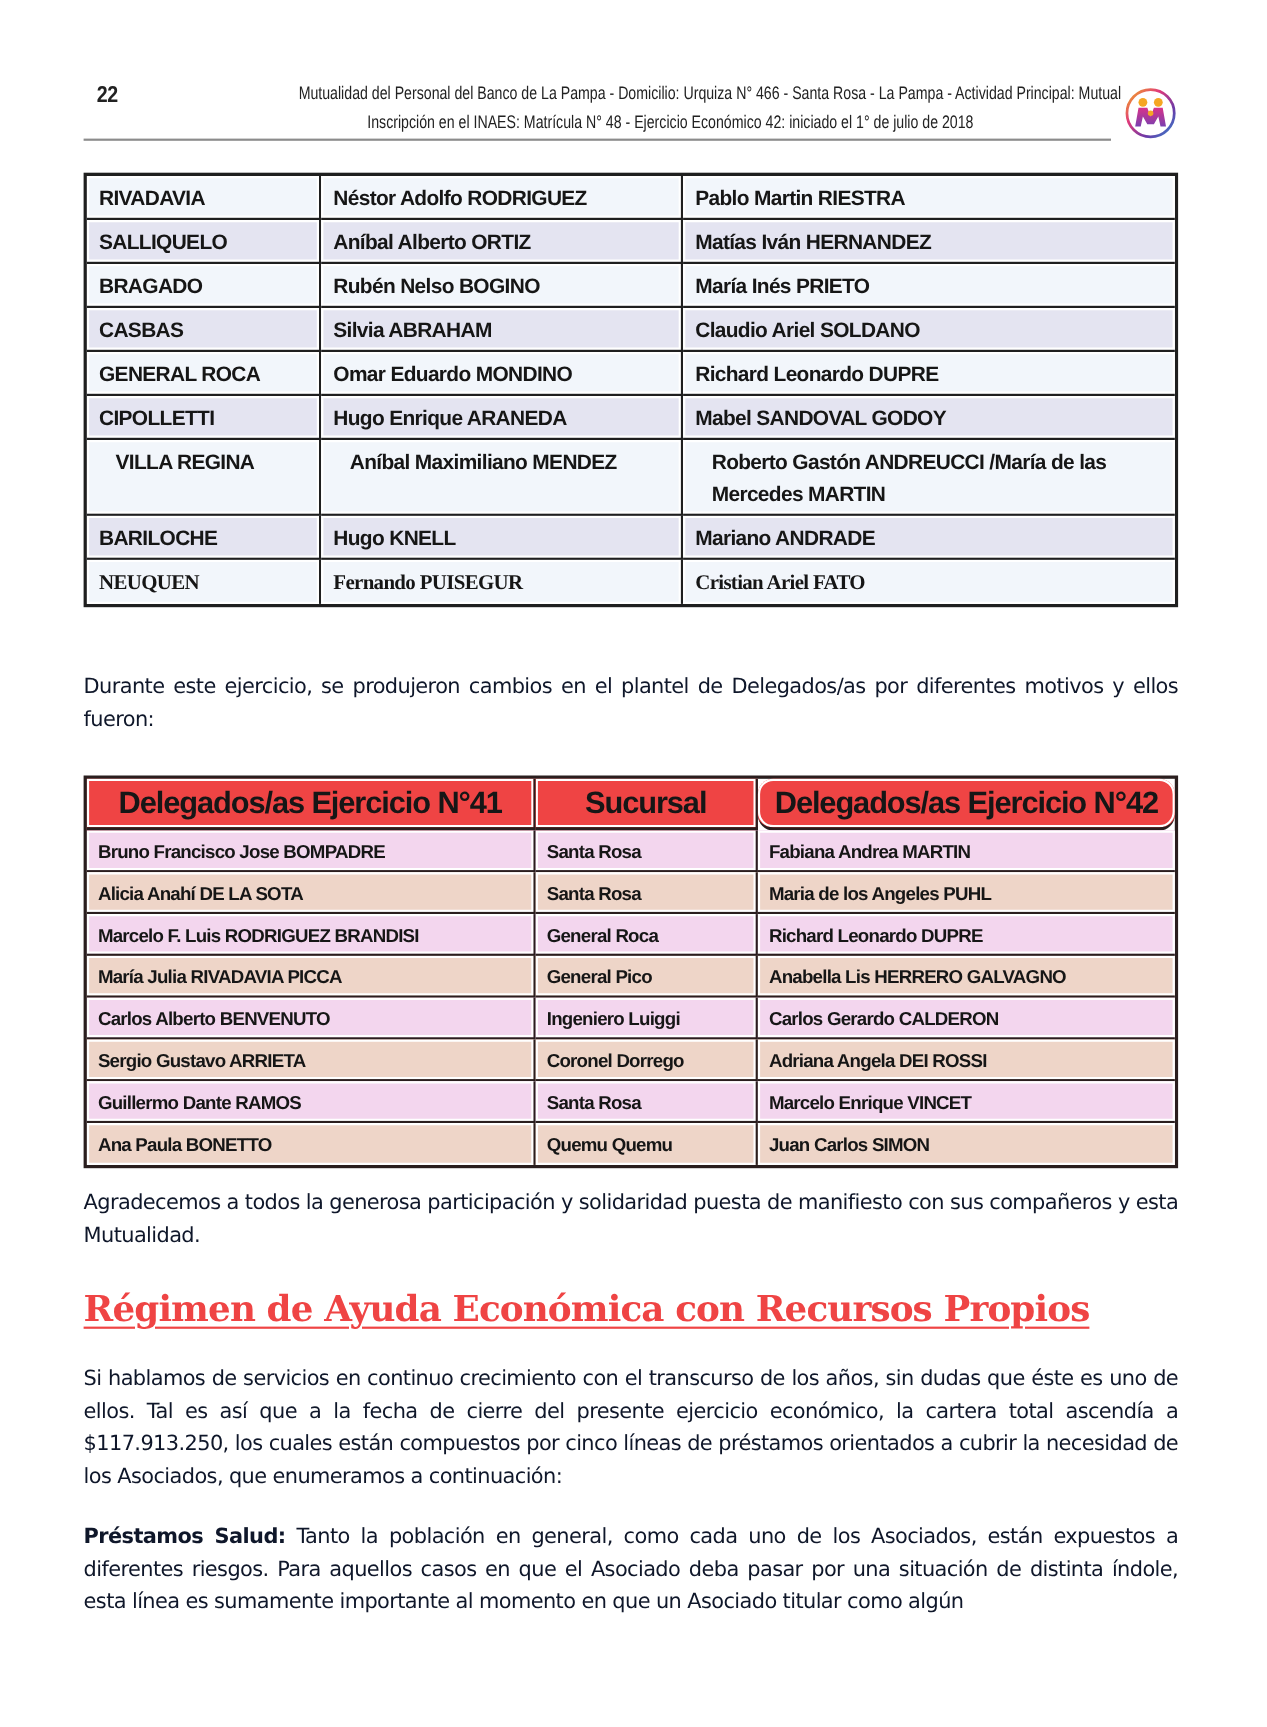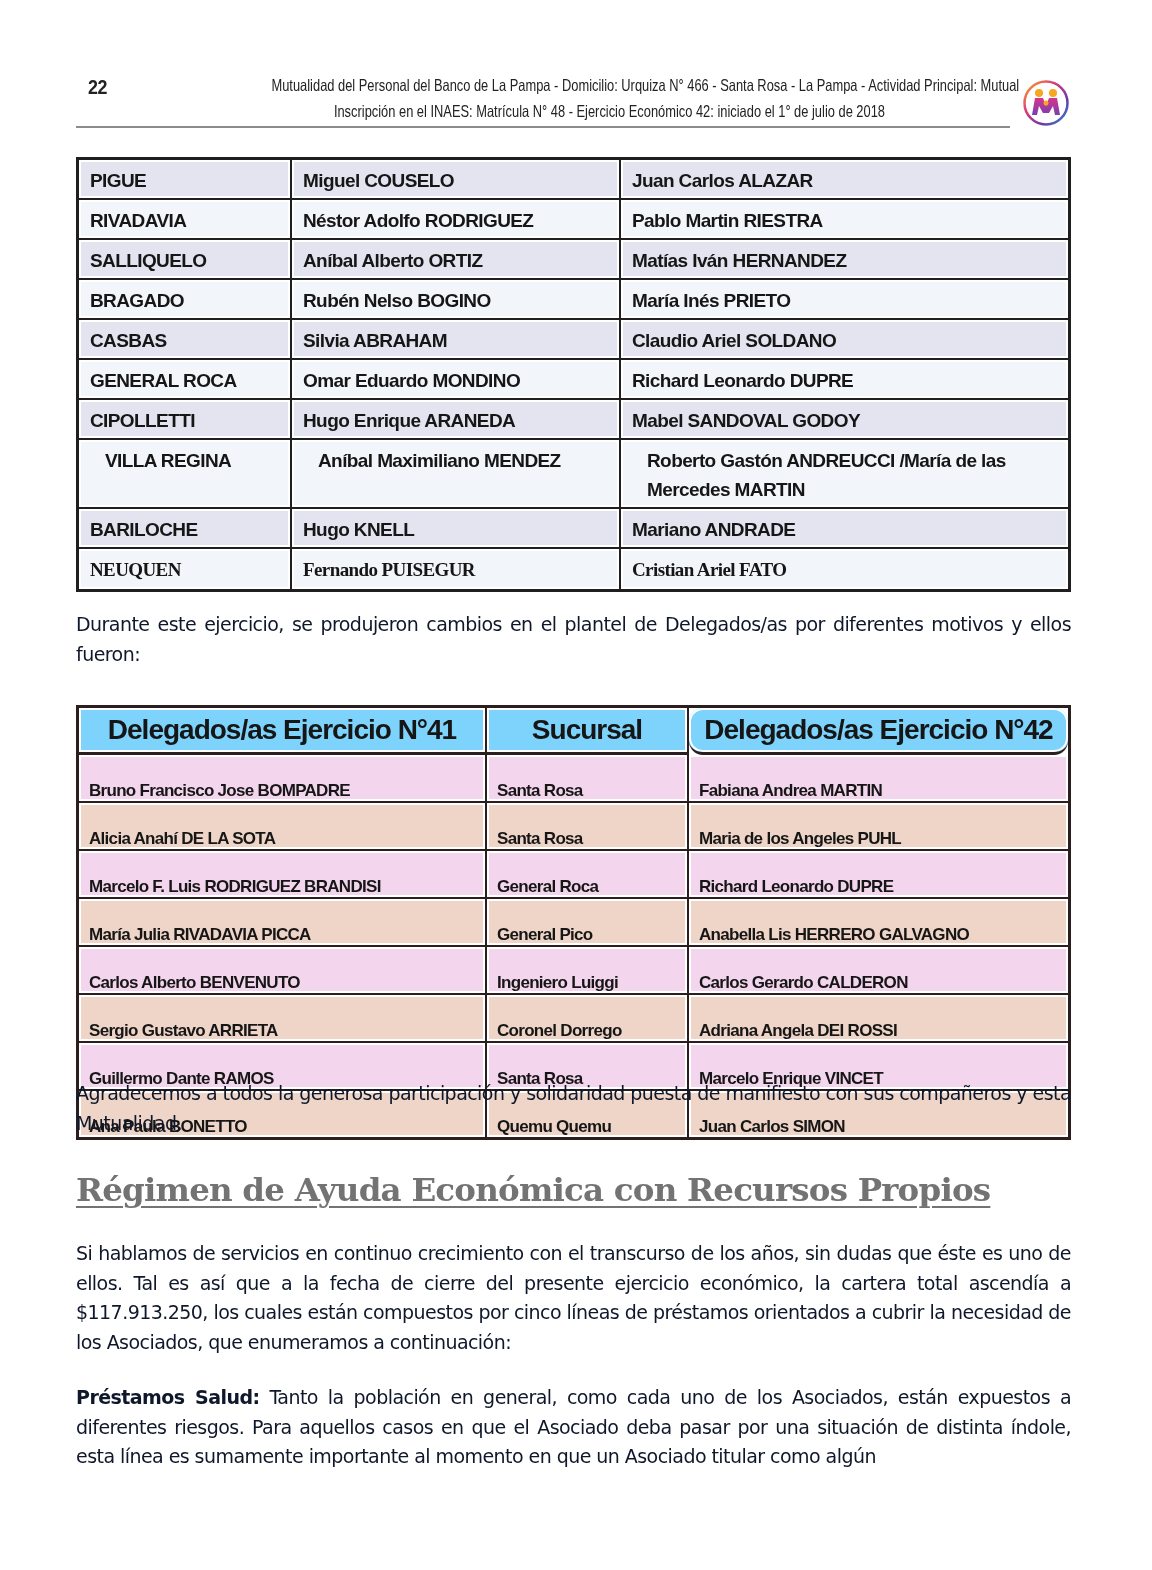--- a/index.html
+++ b/index.html
@@ -23,39 +23,39 @@
     .branch-table td { border-right: 2px solid #1f1f1f; border-bottom: 2px solid #1f1f1f; padding: 8px 10px 0 11px; font-size: 19px; height: 40px; line-height: 25px; letter-spacing: -0.6px; box-shadow: inset 0 0 0 2px #ffffff; }
     .branch-table tr td:last-child { border-right: none; }
     .branch-table tr:last-child td { border-bottom: none; font-family: Liberation Serif, serif; }
     .branch-table tr.odd td { background: #e4e4f1; }
     .branch-table tr.even td { background: #f2f6fb; }
     .branch-table tr.tall td { height: 69px; line-height: 29px; padding-top: 6px; padding-left: 26px; }
     .branch-table col.c1 { width: 213px; }
     .branch-table col.c2 { width: 329px; }
 
     .change-table { left: 76px; top: 705px; width: 995px; border: 3px solid #2a1e1e; }
-    .change-table th { background: #7dd3fc; font-size: 28px; height: 47px; text-align: center; border-right: 2px solid #2a1e1e; border-bottom: 3px solid #2a1e1e; padding-top: 6px; letter-spacing: -1px; box-shadow: inset 0 0 0 2px #ffffff; }
+    .change-table th { background: #ef4444; font-size: 28px; height: 47px; text-align: center; border-right: 2px solid #2a1e1e; border-bottom: 3px solid #2a1e1e; padding-top: 6px; letter-spacing: -1px; box-shadow: inset 0 0 0 2px #ffffff; }
     .change-table th:last-child { border-right: none; border-radius: 14px; }
-    .change-table td { font-size: 17px; height: 38px; padding: 26px 10px 0 10px; border-right: 2px solid #2a1e1e; border-bottom: 2px solid #2a1e1e; letter-spacing: -0.7px; box-shadow: inset 0 0 0 2px #ffffff; }
+    .change-table td { font-size: 17px; height: 38px; padding: 10px 10px 0 10px; border-right: 2px solid #2a1e1e; border-bottom: 2px solid #2a1e1e; letter-spacing: -0.7px; box-shadow: inset 0 0 0 2px #ffffff; }
     .change-table tr td:last-child { border-right: none; }
     .change-table tr:last-child td { border-bottom: none; }
     .change-table tr.pink td { background: #f3d6ee; }
     .change-table tr.peach td { background: #eed5c8; }
     .change-table col.c1 { width: 408px; }
     .change-table col.c2 { width: 202px; }
 
     
     .para { position: absolute; left: 76px; width: 995px; font-family: "DejaVu Sans", sans-serif; font-size: 19px; line-height: 29.5px; color: #0f172a; text-align: justify; letter-spacing: -0.55px; }
     .para.p1 { top: 610px; }
     .para.p2 { top: 1079px; }
     .para.p3 { top: 1239px; }
     .para.p4 { top: 1383px; }
     .para b { font-weight: bold; }
 
-    .section-heading { position: absolute; left: 76px; top: 1170px; font-family: "DejaVu Serif", serif; font-weight: bold; font-size: 32.5px; color: #737373; text-decoration: underline; text-decoration-thickness: 2px; text-underline-offset: 5px; letter-spacing: -0.8px; white-space: nowrap; }
+    .section-heading { position: absolute; left: 76px; top: 1170px; font-family: "DejaVu Serif", serif; font-weight: bold; font-size: 32.5px; color: #ef4444; text-decoration: underline; text-decoration-thickness: 2px; text-underline-offset: 5px; letter-spacing: -0.8px; white-space: nowrap; }
   </style>
 </head>
 <body>
 
 <div class="page-header">
   <div class="page-number">22</div>
   <div class="header-line l1">Mutualidad del Personal del Banco de La Pampa - Domicilio: Urquiza N° 466 - Santa Rosa - La Pampa - Actividad Principal: Mutual</div>
   <div class="header-line l2">Inscripción en el INAES: Matrícula N° 48 - Ejercicio Económico 42: iniciado el 1° de julio de 2018</div>
 </div>
 <div class="header-rule"></div>
@@ -79,25 +79,20 @@
   <circle cx="24" cy="24" r="2.5" fill="#f5a623"></circle>
 </svg>
 
 <table class="branch-table">
   <colgroup>
       <col class="c1">
       <col class="c2">
       <col class="c3">
     </colgroup>
   <tbody id="branch-body">
-      <tr class="odd">
-        <td>PIGUE</td>
-        <td>Miguel COUSELO</td>
-        <td>Juan Carlos ALAZAR</td>
-      </tr>
       <tr class="even">
         <td>RIVADAVIA</td>
         <td>Néstor Adolfo RODRIGUEZ</td>
         <td>Pablo Martin RIESTRA</td>
       </tr>
       <tr class="odd">
         <td>SALLIQUELO</td>
         <td>Aníbal Alberto ORTIZ</td>
         <td>Matías Iván HERNANDEZ</td>
       </tr>

